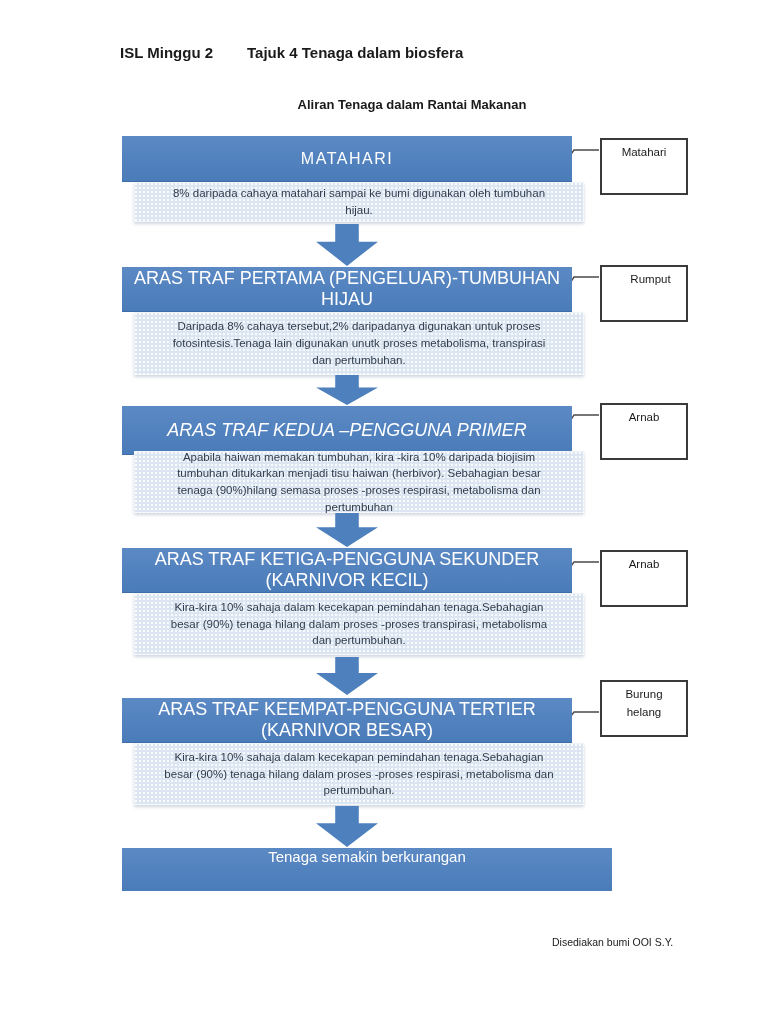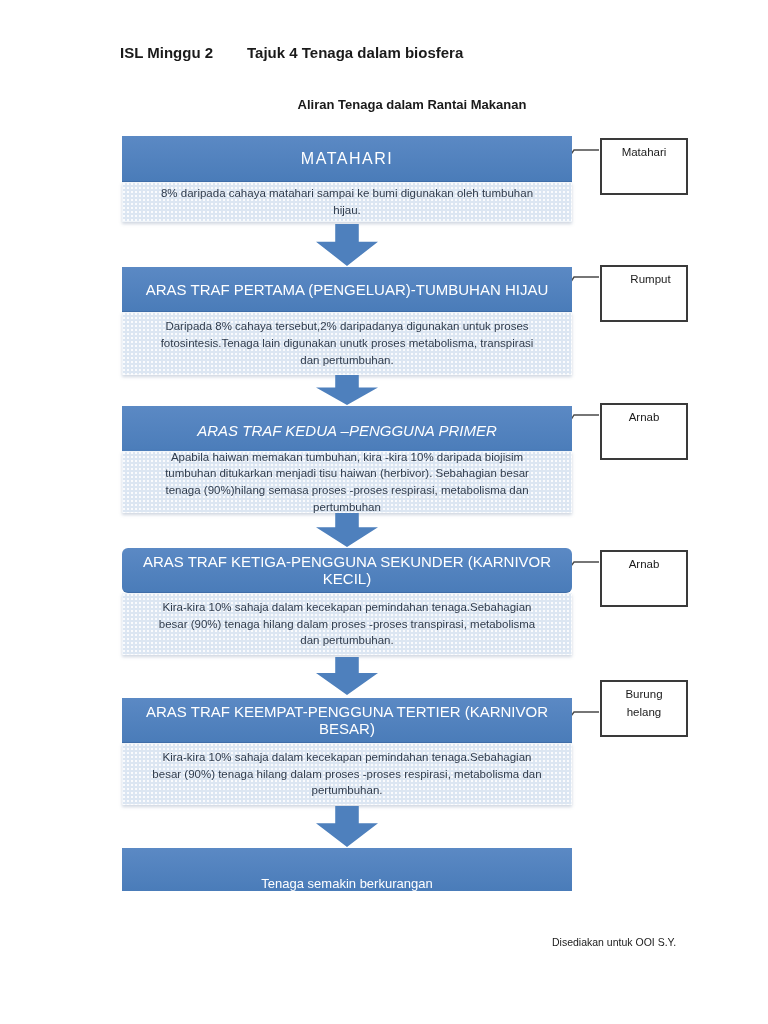--- a/index.html
+++ b/index.html
@@ -22,26 +22,26 @@
     text-align:center;
     font-size:13px;font-weight:bold;color:#1a1a1a;
   }
   .level-header{
     position:absolute;left:122px;width:450px;
     background:linear-gradient(#5b89c4,#4a7cb9);
     border-bottom:1px solid #3e6da8;
     color:#ffffff;
     display:flex;align-items:center;justify-content:center;
     text-align:center;
-    font-size:15px;
+    font-size:18px;
     box-sizing:border-box;
   }
   .level-header.big{font-size:16px;letter-spacing:1.5px;}
   .level-body{
-    position:absolute;left:122px;width:450px;
+    position:absolute;left:134px;width:450px;
     background-color:#dce6f2;
     background-image:radial-gradient(rgba(255,255,255,.85) 1px, rgba(255,255,255,0) 1.4px);
     background-size:4px 4px;
     box-shadow:inset 0 0 0 1px rgba(255,255,255,.55), 0 2px 3px rgba(120,140,170,.35);
     display:flex;align-items:center;justify-content:center;
     text-align:center;
     font-size:11.5px;line-height:1.45;color:#2f3b4c;
     padding:4px 28px;
     box-sizing:border-box;
   }
@@ -53,25 +53,25 @@
   .side-box{
     position:absolute;left:600px;width:88px;height:57px;
     background:#ffffff;
     border:2px solid #3a3a3a;
     box-sizing:border-box;
     text-align:center;
     font-size:11.5px;line-height:1.55;color:#1a1a1a;
     padding:4px 11px 0 11px;
   }
   .conclusion-box{
-    position:absolute;left:122px;top:848px;width:450px;height:43px;
+    position:absolute;left:122px;top:848px;width:490px;height:43px;
     background:linear-gradient(#5b89c4,#4a7cb9);
     color:#ffffff;
-    display:flex;align-items:flex-end;justify-content:center;
-    font-size:13px;
+    display:flex;align-items:flex-start;justify-content:center;
+    font-size:15px;
   }
   .connectors{
     position:absolute;left:0;top:0;width:768px;height:1024px;
     pointer-events:none;
   }
   .connectors polyline{fill:none;stroke:#4a4a4a;stroke-width:1.4;}
   .footer{
     position:absolute;left:552px;top:936px;
     font-size:10.5px;color:#1a1a1a;white-space:nowrap;
   }
@@ -122,21 +122,21 @@
     <span>ARAS TRAF KEDUA –PENGGUNA PRIMER</span>
   </div>
   <div class="level-body" style="top:451px;height:62px;">
     <span>Apabila haiwan memakan tumbuhan, kira -kira 10% daripada biojisim tumbuhan ditukarkan menjadi tisu haiwan (herbivor). Sebahagian besar tenaga (90%)hilang semasa proses -proses respirasi, metabolisma dan pertumbuhan</span>
   </div>
   <div class="side-box" style="top:403px;">
     <span>Arnab</span>
   </div>
   <div class="down-arrow" style="top:513px;height:34px;"></div>
 
-  <div class="level-header" style="top:548px;height:45px;border-radius:6px;">
+  <div class="level-header" style="top:548px;height:45px;">
     <span>ARAS TRAF KETIGA-PENGGUNA SEKUNDER (KARNIVOR KECIL)</span>
   </div>
   <div class="level-body" style="top:593px;height:62px;">
     <span>Kira-kira 10% sahaja dalam kecekapan pemindahan tenaga.Sebahagian besar (90%) tenaga hilang dalam proses -proses transpirasi, metabolisma dan pertumbuhan.</span>
   </div>
   <div class="side-box" style="top:550px;">
     <span>Arnab</span>
   </div>
   <div class="down-arrow" style="top:657px;height:38px;"></div>
 
@@ -148,15 +148,15 @@
   </div>
   <div class="side-box" style="top:680px;">
     <span>Burung helang</span>
   </div>
   <div class="down-arrow" style="top:806px;height:41px;"></div>
 
   <div class="conclusion-box">
     <span>Tenaga semakin berkurangan</span>
   </div>
 
-  <div class="footer">Disediakan untuk OOI S.Y.</div>
+  <div class="footer">Disediakan bumi OOI S.Y.</div>
 
 </div>
 
 </body></html>

